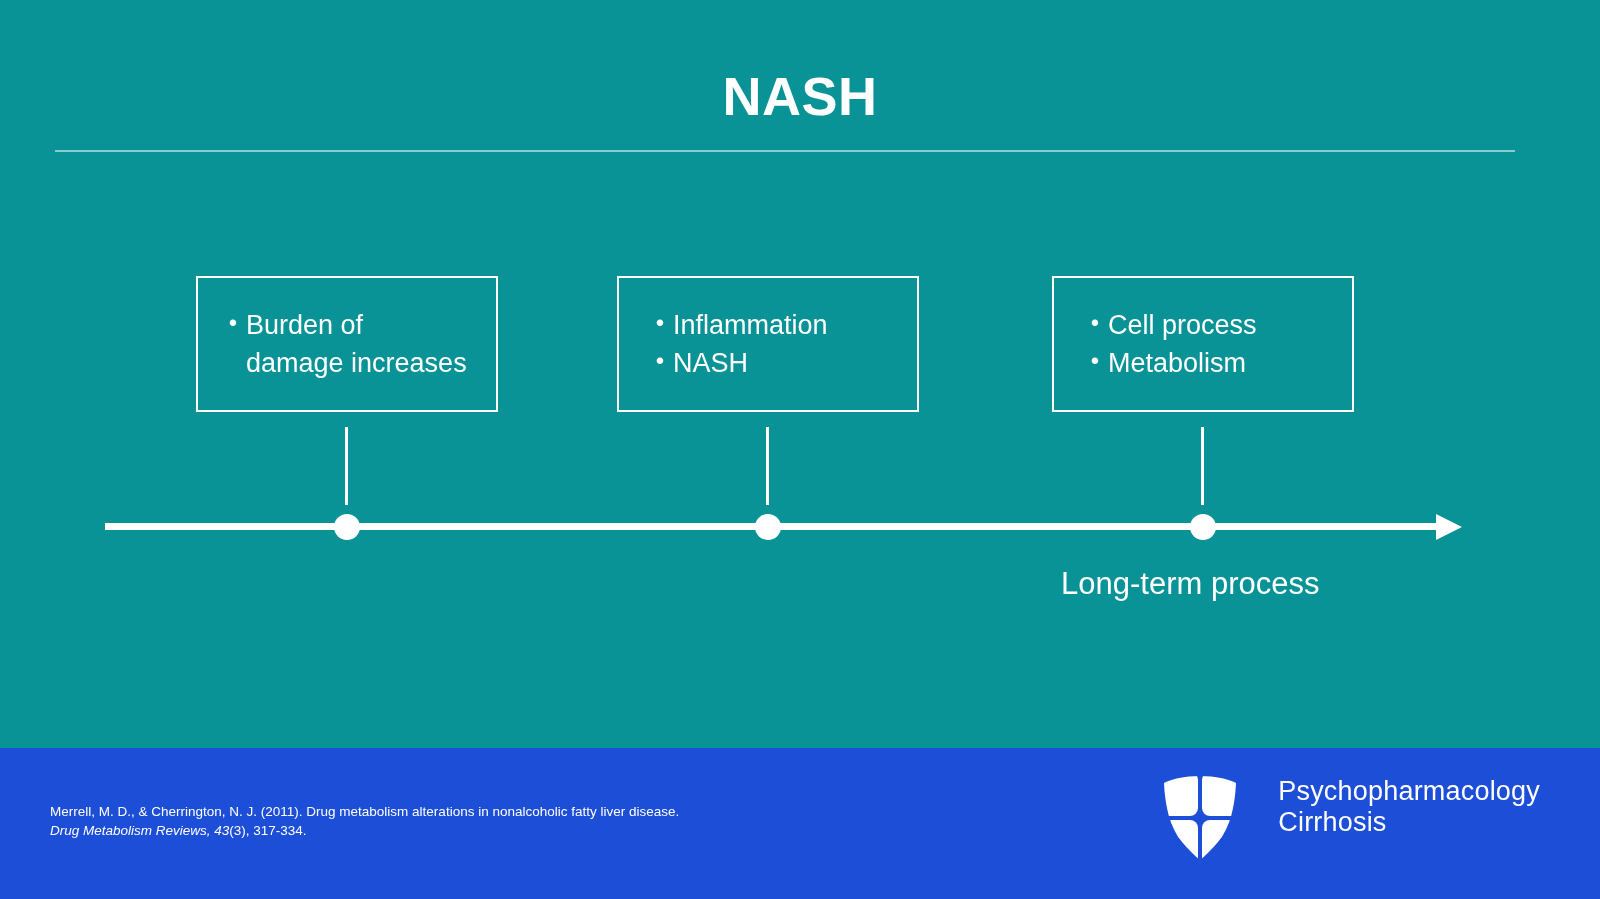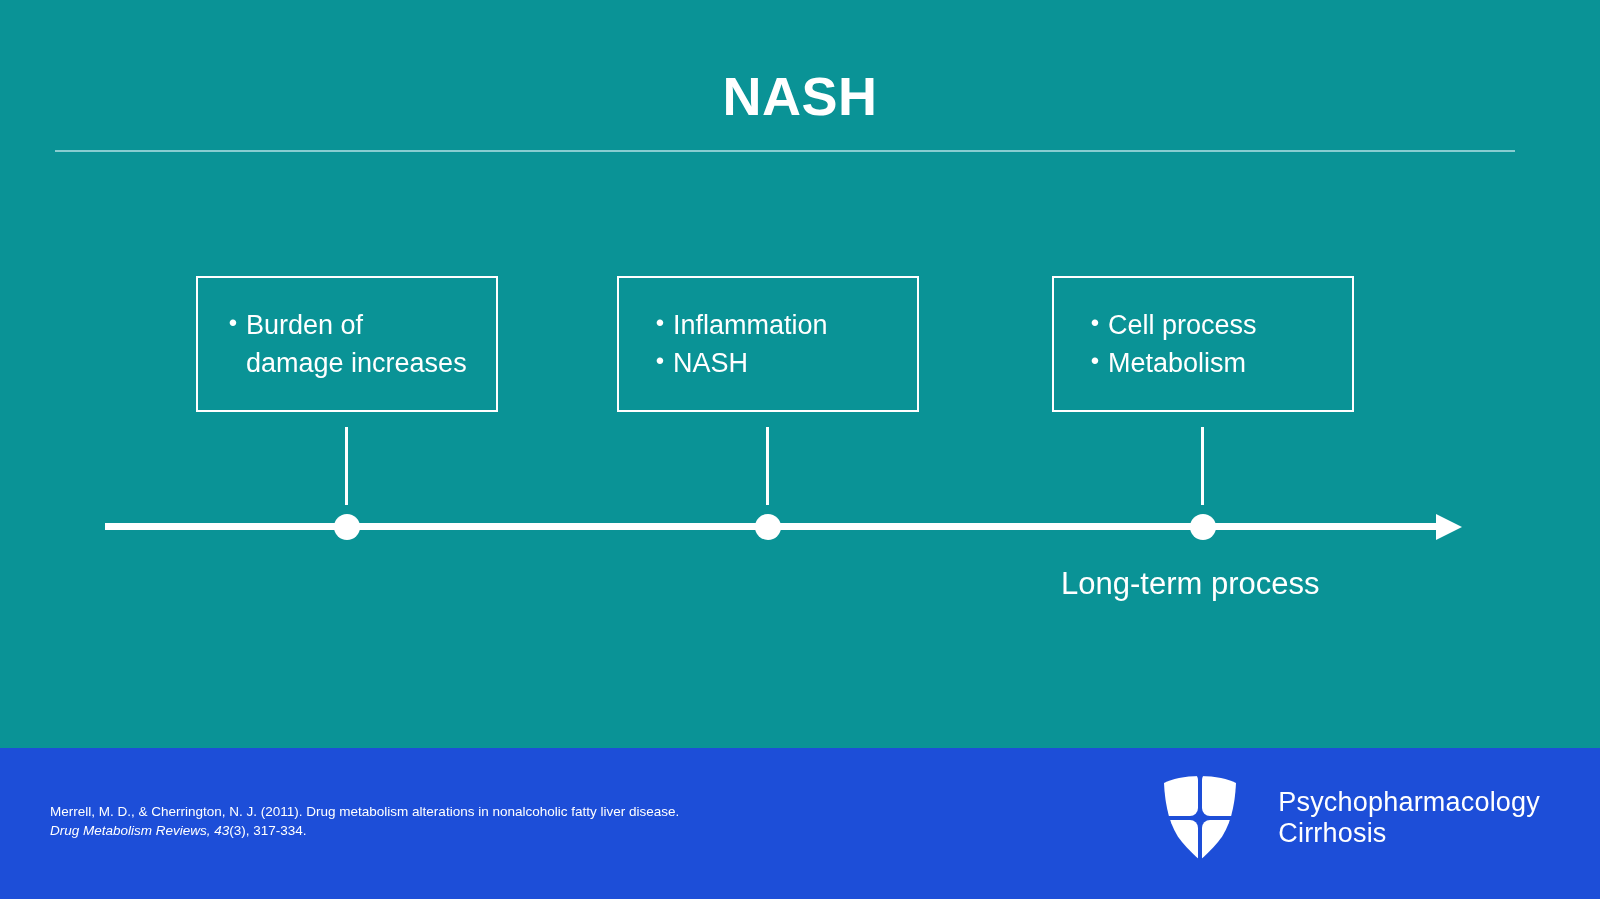--- a/index.html
+++ b/index.html
@@ -122,21 +122,21 @@
     font-size:13.5px;
     line-height:1.38;
     max-width:900px;
   }
   .citation .ital { font-style:italic;text-align:right; }
 
   .brand {
     position:absolute;
     right:60px; top:28px;
     display:flex;
-    align-items:center;
+    align-items:flex-start;
     gap:40px;
   }
   .brand-shield { width:76px; height:84px; display:block; }
   .brand-text {
     color:#ffffff;
     font-size:27px;
     line-height:1.16;
     font-weight:300;
     letter-spacing:.2px;
   }

